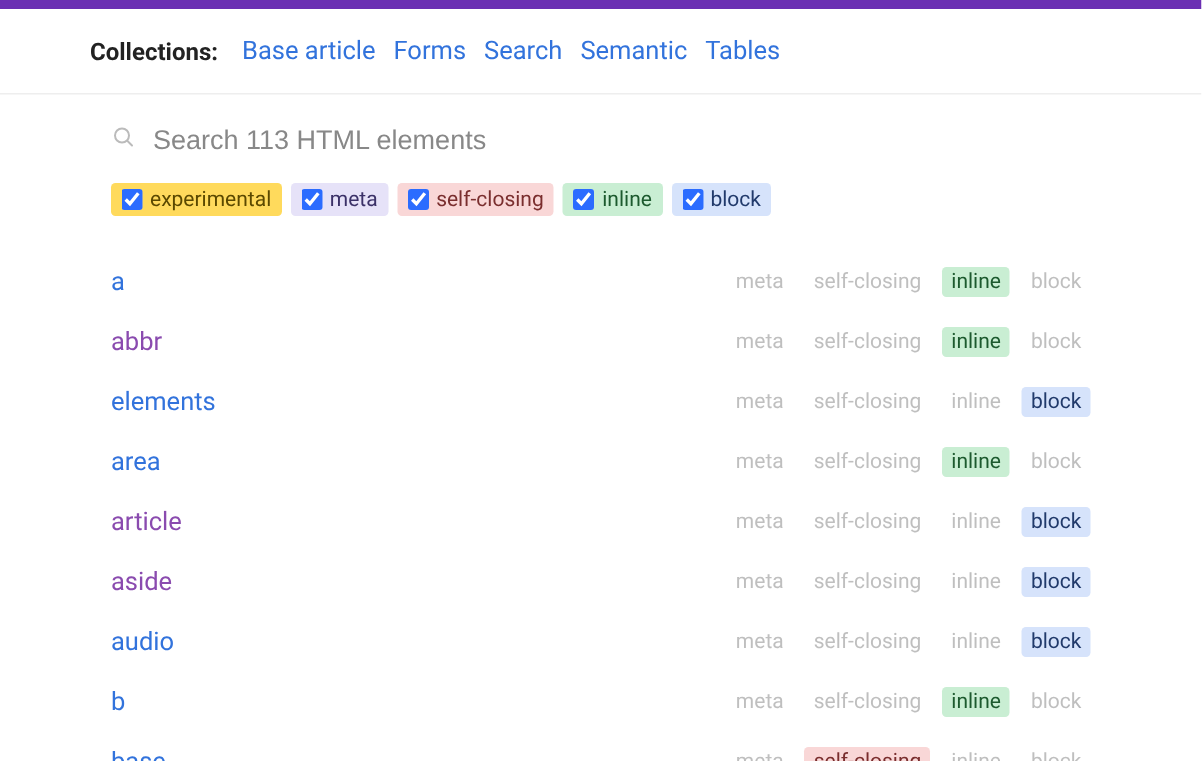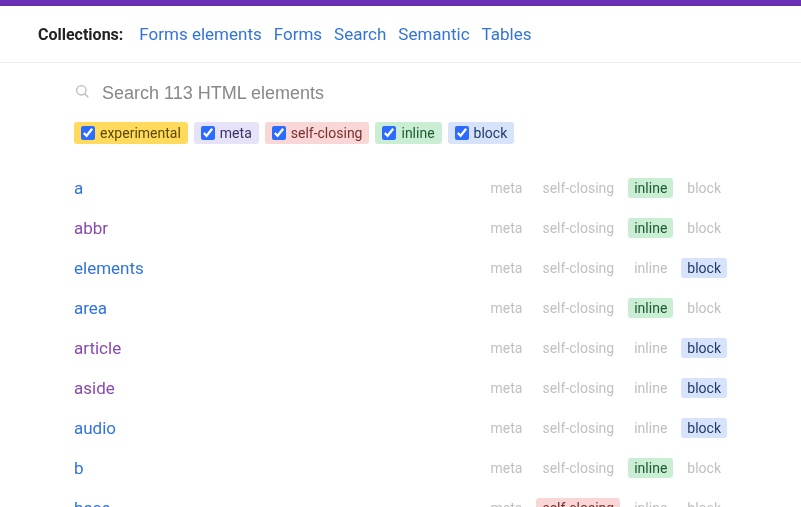--- a/index.html
+++ b/index.html
@@ -4,21 +4,21 @@
 <style>
   * { box-sizing: border-box; margin: 0; padding: 0; }
   body {
     font-family: -apple-system, BlinkMacSystemFont, "Segoe UI", Roboto, sans-serif;
     background: #fff;
     color: #363636;
     font-size: 15px;
   }
   .topbar { height: 6px; background: #6b2fb3; }
   .header {
-    padding: 18px 74px 18px 38px;
+    padding: 18px 74px 18px 60px;
     border-bottom: 1px solid #eee;
     display: flex;
     align-items: center;
     gap: 12px;
     flex-wrap: wrap;
   }
   .header .label { font-weight: 700; font-size: 16px; color: #222; margin-right: 4px; }
   .header a {
     color: #3273dc;
     text-decoration: none;
@@ -80,21 +80,21 @@
   .badge.active.inline { background:#c9eed3; color:#1c5a2e; }
   .badge.active.block { background:#d6e3fb; color:#213a6b; }
 </style>
 </head>
 <body>
 
 <div class="topbar"></div>
 
 <div class="header">
   <span class="label">Collections:</span>
-  <a href="#">Forms elements</a>
+  <a href="#">Base article</a>
   <a href="#">Forms</a>
   <a href="#">Search</a>
   <a href="#">Semantic</a>
   <a href="#">Tables</a>
 </div>
 
 <div class="content">
 
   <div class="searchrow">
     <svg width="16" height="16" viewBox="0 0 24 24" fill="none" stroke="#bbb" stroke-width="2" stroke-linecap="round">

